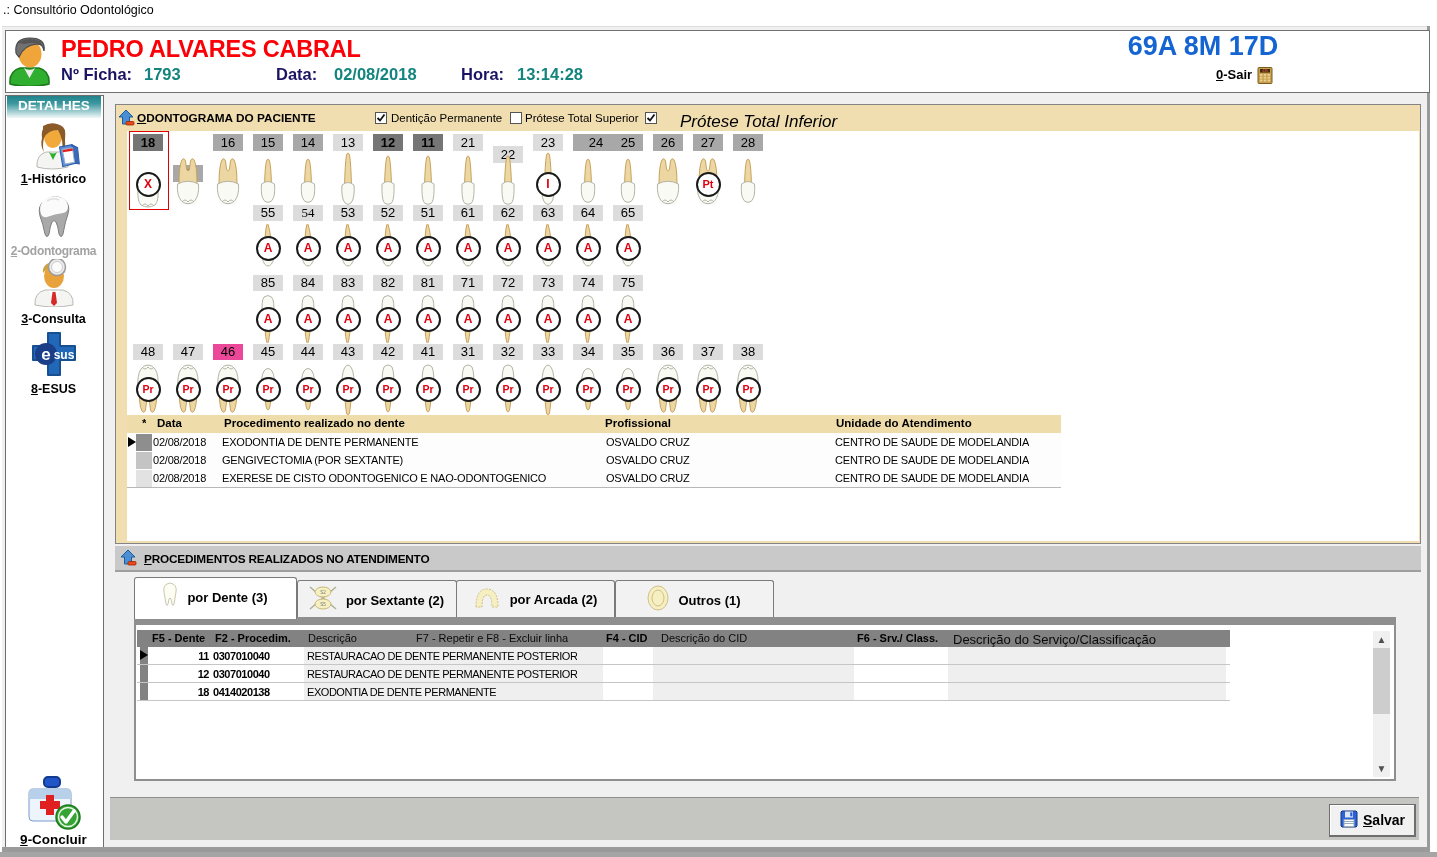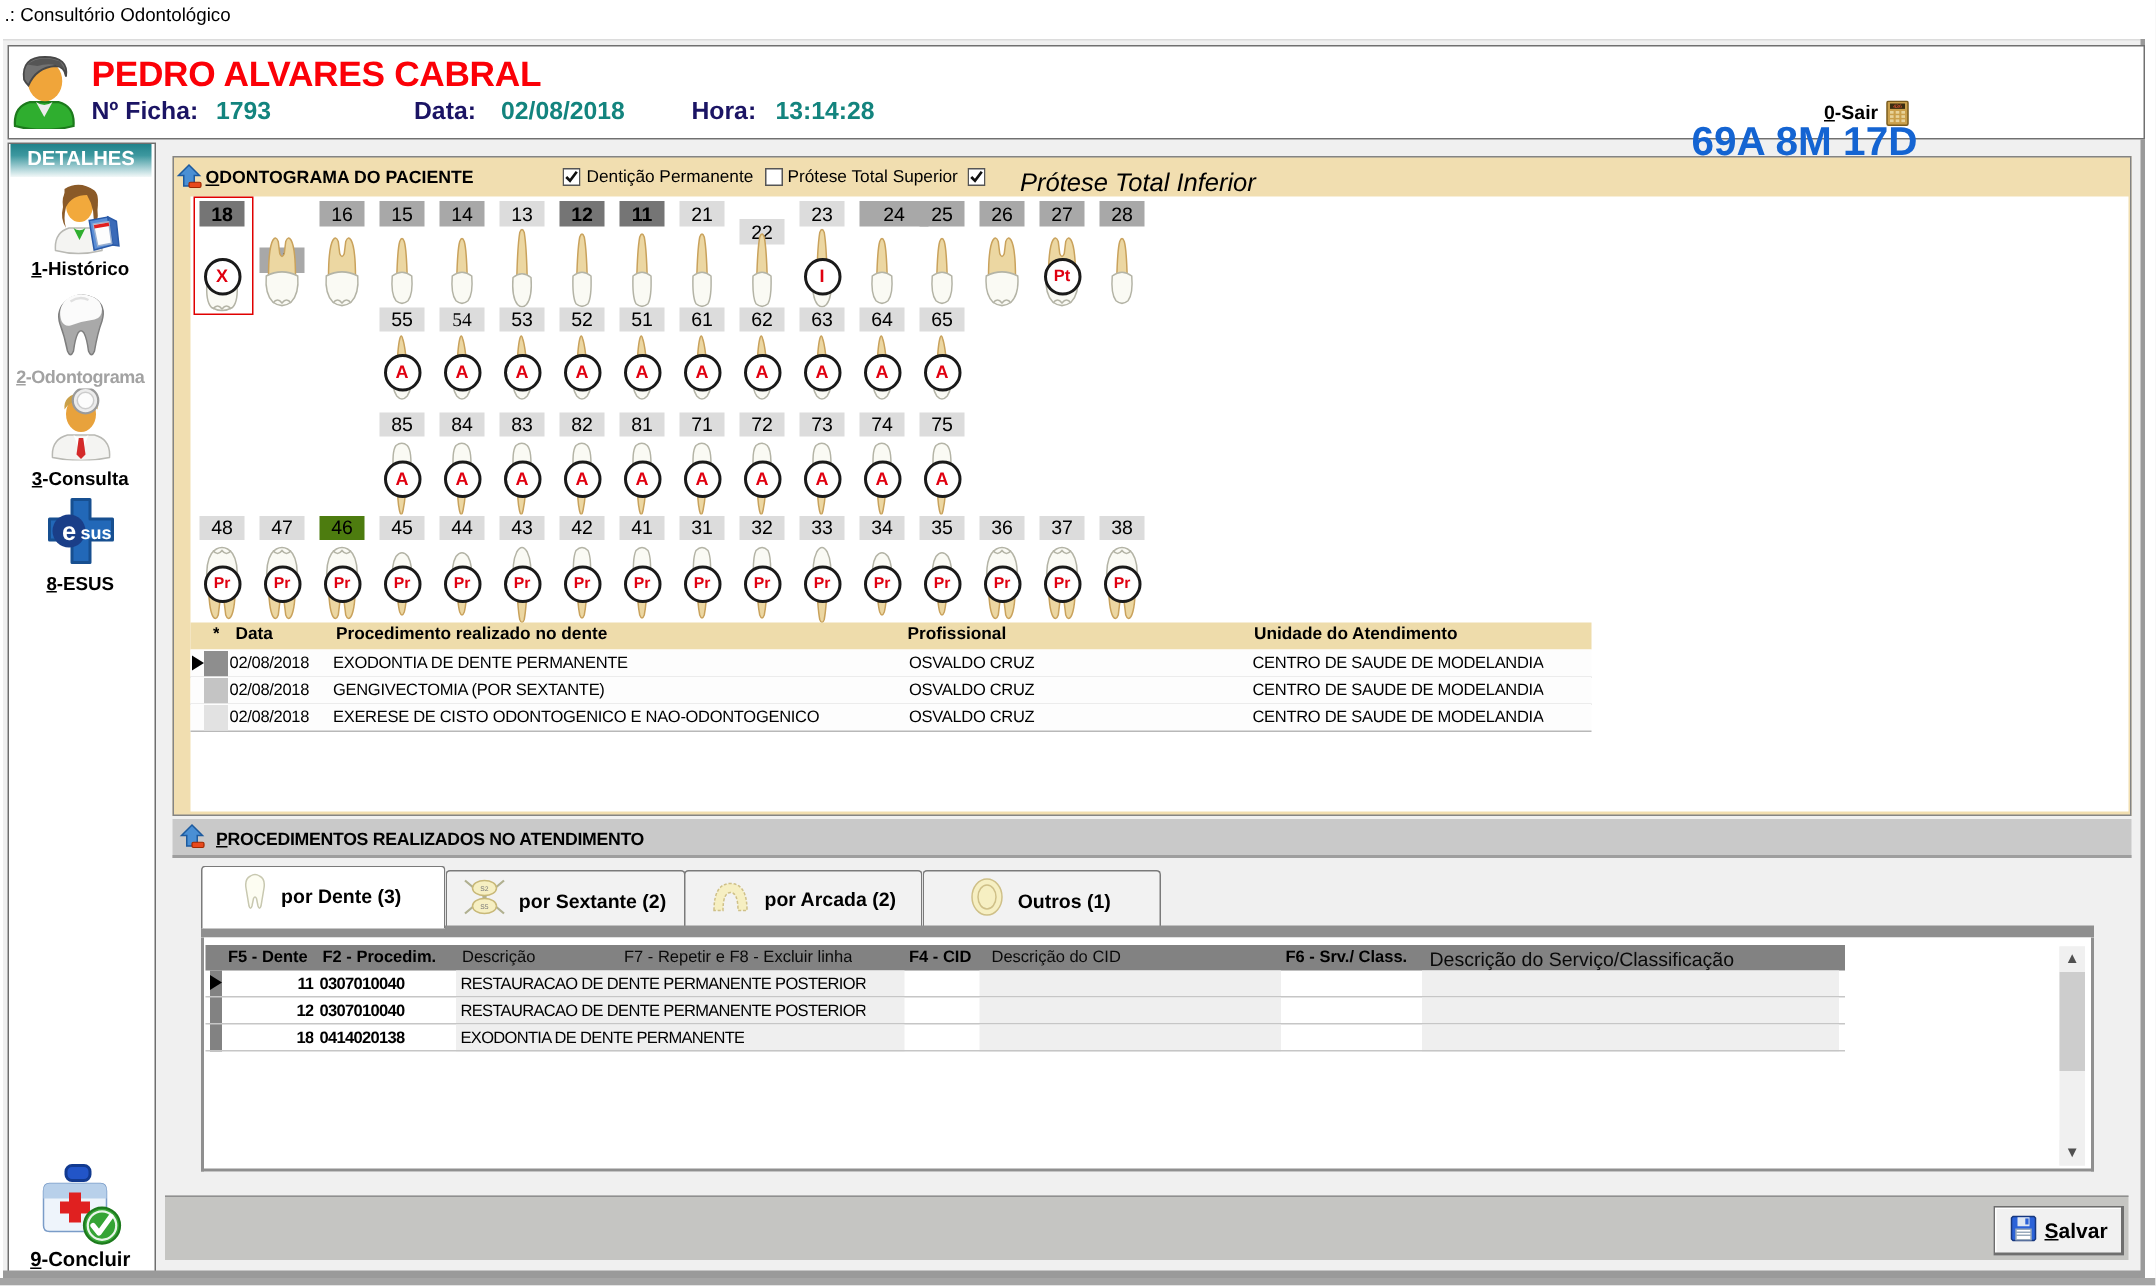--- a/index.html
+++ b/index.html
@@ -25,21 +25,21 @@
 <path d="M9 16 Q7 1 23 1 Q39 1 37 14 Q36 7 30 7 Q17 8 12 20 Q10 18 9 16Z" fill="#717171" stroke="#484848" stroke-width="1.2"></path>
 <path d="M11 6 Q20 -1 33 4 L36 9 Q28 4 18 7Z" fill="#555"></path>
 </svg>
 <div class="ab" style="left:61px;top:36px;font-size:23.5px;font-weight:bold;color:#fb0007;letter-spacing:-0.2px;">PEDRO ALVARES CABRAL</div>
 <div class="ab" style="left:61px;top:65px;color:#1b1464;font-weight:bold;font-size:16.5px;">Nº Ficha:</div>
 <div class="ab" style="left:144px;top:65px;color:#13847e;font-weight:bold;font-size:16.5px;">1793</div>
 <div class="ab" style="left:276px;top:65px;color:#1b1464;font-weight:bold;font-size:16.5px;">Data:</div>
 <div class="ab" style="left:334px;top:65px;color:#13847e;font-weight:bold;font-size:16.5px;">02/08/2018</div>
 <div class="ab" style="left:461px;top:65px;color:#1b1464;font-weight:bold;font-size:16.5px;">Hora:</div>
 <div class="ab" style="left:517px;top:65px;color:#13847e;font-weight:bold;font-size:16.5px;">13:14:28</div>
-<div class="ab" style="left:1053px;top:31px;width:300px;text-align:center;font-size:27px;font-weight:bold;color:#1464d2;margin-top:48px;">69A 8M 17D</div>
+<div class="ab" style="left:1053px;top:31px;width:300px;text-align:center;font-size:27px;font-weight:bold;color:#1464d2;">69A 8M 17D</div>
 <div class="ab" style="left:1216px;top:67px;font-size:13px;font-weight:bold;color:#000;"><span style="text-decoration:underline">0</span>-Sair</div>
 <svg class="ab" style="left:1257px;top:67px;" width="16" height="17" viewBox="0 0 16 17">
 <rect x="1" y="0.5" width="14" height="16" rx="1" fill="#caa04c" stroke="#7a5c1e"></rect>
 <rect x="3" y="2" width="10" height="3.6" fill="#3a2d10"></rect>
 <text x="8" y="5.1" font-size="3.4" fill="#ff5a3c" text-anchor="middle" font-family="Liberation Sans">436</text>
 <g fill="#e8d39a">
 <rect x="3" y="7" width="2.4" height="1.8"></rect>
       <rect x="6.8" y="7" width="2.4" height="1.8"></rect>
       <rect x="10.6" y="7" width="2.4" height="1.8"></rect>
 <rect x="3" y="9.8" width="2.4" height="1.8"></rect>
@@ -337,21 +337,21 @@
     <path d="M8 6 Q11 10 14 6 Q17 10 20 6" fill="none" stroke="#b4b4a6" stroke-width="1"></path>
   </svg>
 <div class="circ" style="left:135.5px;top:376.5px;font-size:10.5px;line-height:21px;">Pr</div>
 <div class="num" style="left:173px;top:344px;width:30px;height:16px;line-height:16px;background:#dcdcdc;">47</div>
 <svg class="ab" style="left:174px;top:361px;" width="28" height="58" viewBox="0 0 28 58">
     <path d="M5 25 Q5 45 8 50 Q10 53 11.5 49 L12.5 41 Q14 37 15.5 41 L16.5 49 Q18 53 20 50 Q23 45 23 25 Z" fill="#ecd7a2" stroke="#c9a25c" stroke-width="1"></path>
     <path d="M4 27 Q3 14 7 8 Q10 4 14 4 Q18 4 21 8 Q25 14 24 27 Q14 32 4 27Z" fill="#fafaf4" stroke="#b4b4a6"></path>
     <path d="M8 6 Q11 10 14 6 Q17 10 20 6" fill="none" stroke="#b4b4a6" stroke-width="1"></path>
   </svg>
 <div class="circ" style="left:175.5px;top:376.5px;font-size:10.5px;line-height:21px;">Pr</div>
-<div class="num" style="left:213px;top:344px;width:30px;height:16px;line-height:16px;background:#4d7c0f;">46</div>
+<div class="num" style="left:213px;top:344px;width:30px;height:16px;line-height:16px;background:#ec4899;">46</div>
 <svg class="ab" style="left:214px;top:361px;" width="28" height="58" viewBox="0 0 28 58">
     <path d="M5 25 Q5 45 8 50 Q10 53 11.5 49 L12.5 41 Q14 37 15.5 41 L16.5 49 Q18 53 20 50 Q23 45 23 25 Z" fill="#ecd7a2" stroke="#c9a25c" stroke-width="1"></path>
     <path d="M4 27 Q3 14 7 8 Q10 4 14 4 Q18 4 21 8 Q25 14 24 27 Q14 32 4 27Z" fill="#fafaf4" stroke="#b4b4a6"></path>
     <path d="M8 6 Q11 10 14 6 Q17 10 20 6" fill="none" stroke="#b4b4a6" stroke-width="1"></path>
   </svg>
 <div class="circ" style="left:215.5px;top:376.5px;font-size:10.5px;line-height:21px;">Pr</div>
 <div class="num" style="left:253px;top:344px;width:30px;height:16px;line-height:16px;background:#dcdcdc;">45</div>
 <svg class="ab" style="left:254px;top:361px;" width="28" height="58" viewBox="0 0 28 58">
     <path d="M10.5 26 Q11 42 12.5 47 Q14 51 15.5 47 Q17 42 17.5 26Z" fill="#ecd7a2" stroke="#c9a25c"></path>
     <path d="M8 28 Q6.5 16 10 10 Q14 5 18 10 Q21.5 16 20 28 Q14 32 8 28Z" fill="#fafaf4" stroke="#b4b4a6"></path>

